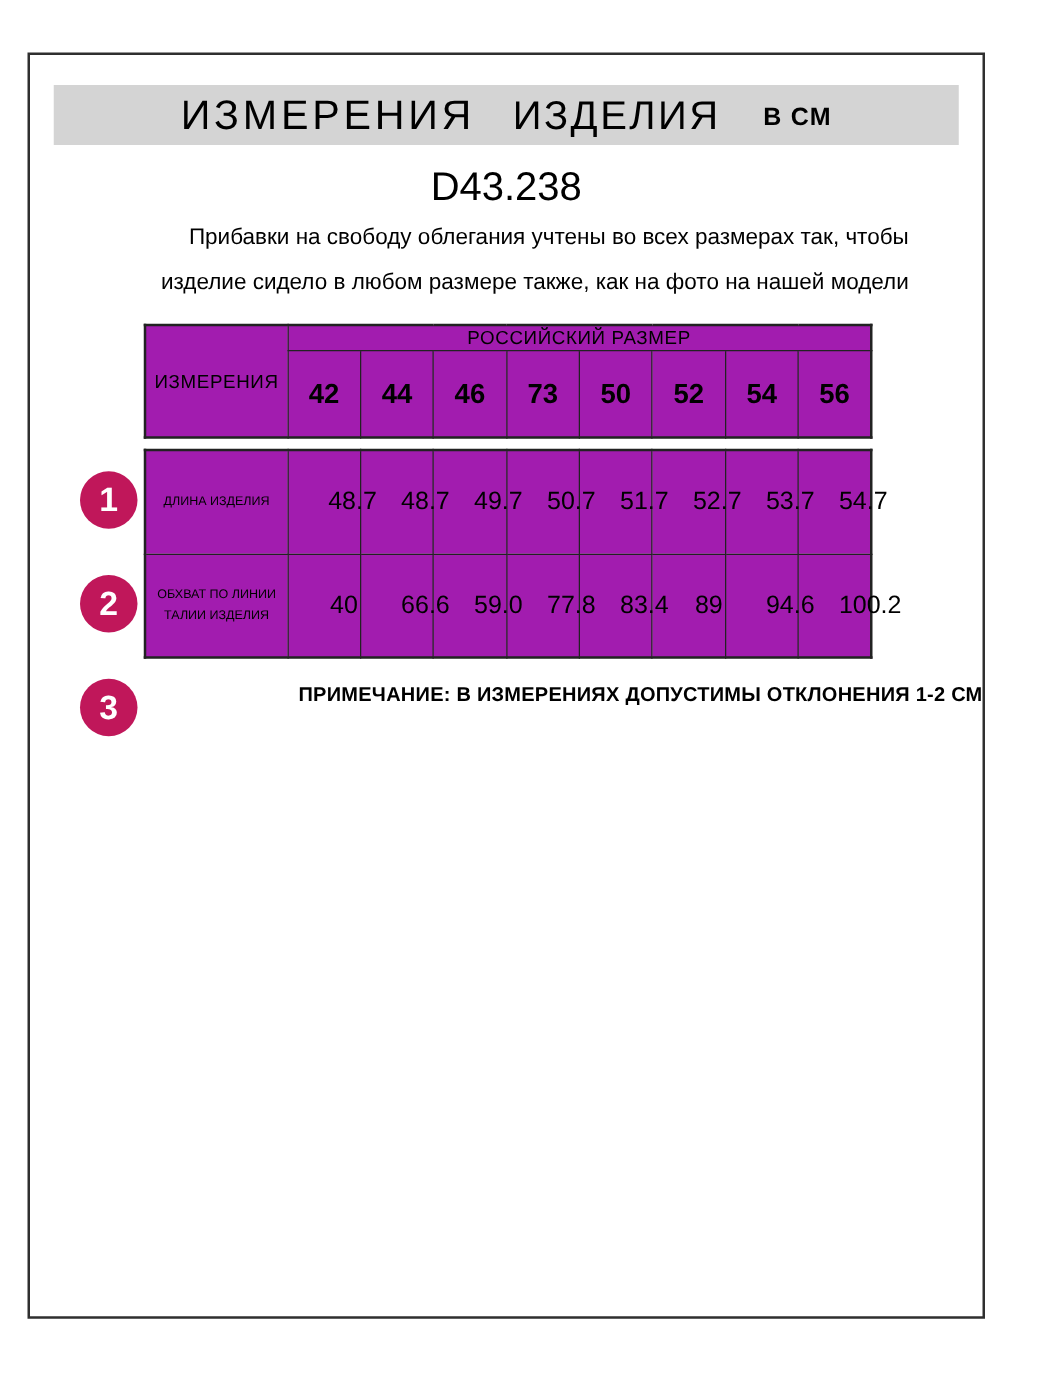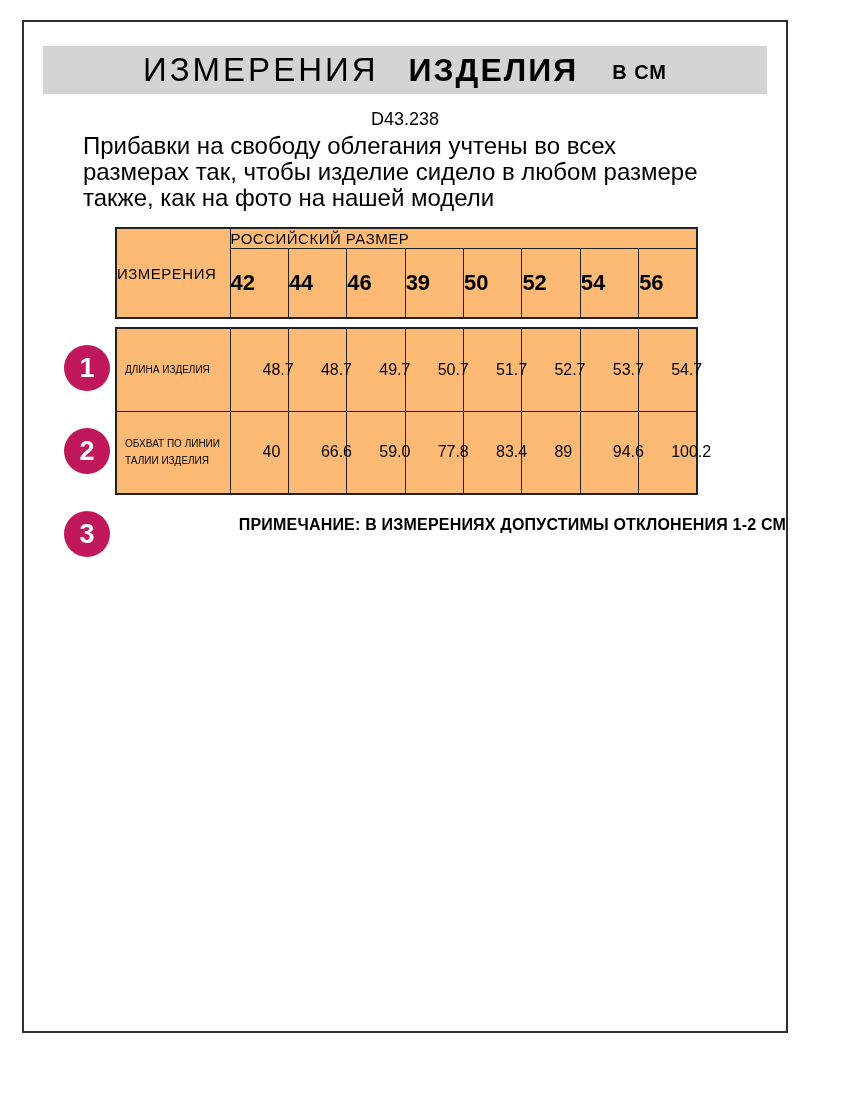--- a/index.html
+++ b/index.html
@@ -2,51 +2,51 @@
 <html><head>
 <meta charset="utf-8">
 <style>
   * { margin:0; padding:0; box-sizing:border-box; }
   html,body { background:#ffffff; }
   body {
     width:848px; height:1100px; position:relative;
     font-family:"Liberation Sans", sans-serif; color:#000;
   }
   .frame {
-    position:absolute; left:22px; top:20px; width:766px; height:1013px;
+    position:absolute; left:22px; top:42px; width:766px; height:1013px;
     border:2px solid #2f2f2f; background:#fff;
   }
   .title-bar {
     margin:24px 19px 0; height:48px; background:#d4d4d4;
     display:flex; align-items:center; justify-content:center;
   }
   .title-main  { font-size:33px; font-weight:400; letter-spacing:3px; }
-  .title-bold  { font-size:32px; font-weight:700; letter-spacing:2px; margin-left:30px; }
+  .title-bold  { font-size:32px; font-weight:400; letter-spacing:2px; margin-left:30px; }
   .title-unit  { font-size:20px; font-weight:700; letter-spacing:1px; margin-left:34px; padding-top:4px; }
-  .code { text-align:center; font-size:18px; margin-top:15px; }
+  .code { text-align:center; font-size:32px; margin-top:15px; }
   .para {
-    width:644px; margin:3px auto 0; text-align:left;
-    font-size:24px; line-height:26px;
+    width:644px; margin:3px auto 0; text-align:right;
+    font-size:18px; line-height:36px;
   }
   .para + .para { margin-top:5px; }
 
   .table-zone { position:relative; width:583px; margin:16px 0 0 91px; }
   table { border-collapse:collapse; table-layout:fixed; width:583px; }
   col.c-first { width:114px; }
   td {
-    border:1.5px solid #222; vertical-align:middle;
-    background:#fdba74;
+    border:1.5px solid #222; text-align:center; vertical-align:middle;
+    background:#a21caf;
   }
   table.hdr { border:2px solid #222; }
   table.bdy { border:2px solid #222; margin-top:8px; }
   td.corner { font-size:15px; letter-spacing:0.5px; }
   td.group  { height:20px; font-size:15px; letter-spacing:0.5px; }
   td.size   { height:70px; font-size:22px; font-weight:700; }
   td.rlabel { font-size:10px; line-height:17px; padding:0 8px; }
-  td.val    { font-size:16px;padding-left:32px; }
+  td.val    { font-size:20px;padding-left:32px; }
   tr.brow   { height:83px; }
 
   .badge {
     position:absolute; left:-51px; width:46px; height:46px; border-radius:50%;
     background:#c0175a; color:#fff; font-size:27px; font-weight:700;
     display:flex; align-items:center; justify-content:center;
   }
   .badge.b1 { top:118px; }
   .badge.b2 { top:201px; }
   .badge.b3 { top:284px; }
@@ -91,21 +91,21 @@
       </colgroup>
       <tbody>
           <tr>
         <td class="corner" rowspan="2">ИЗМЕРЕНИЯ</td>
         <td class="group" colspan="8">РОССИЙСКИЙ РАЗМЕР</td>
       </tr>
       <tr>
         <td class="size">42</td>
         <td class="size">44</td>
         <td class="size">46</td>
-        <td class="size">39</td>
+        <td class="size">73</td>
         <td class="size">50</td>
         <td class="size">52</td>
         <td class="size">54</td>
         <td class="size">56</td>
       </tr>
     </tbody>
       </table>
 
     <table class="bdy">
       <colgroup>

